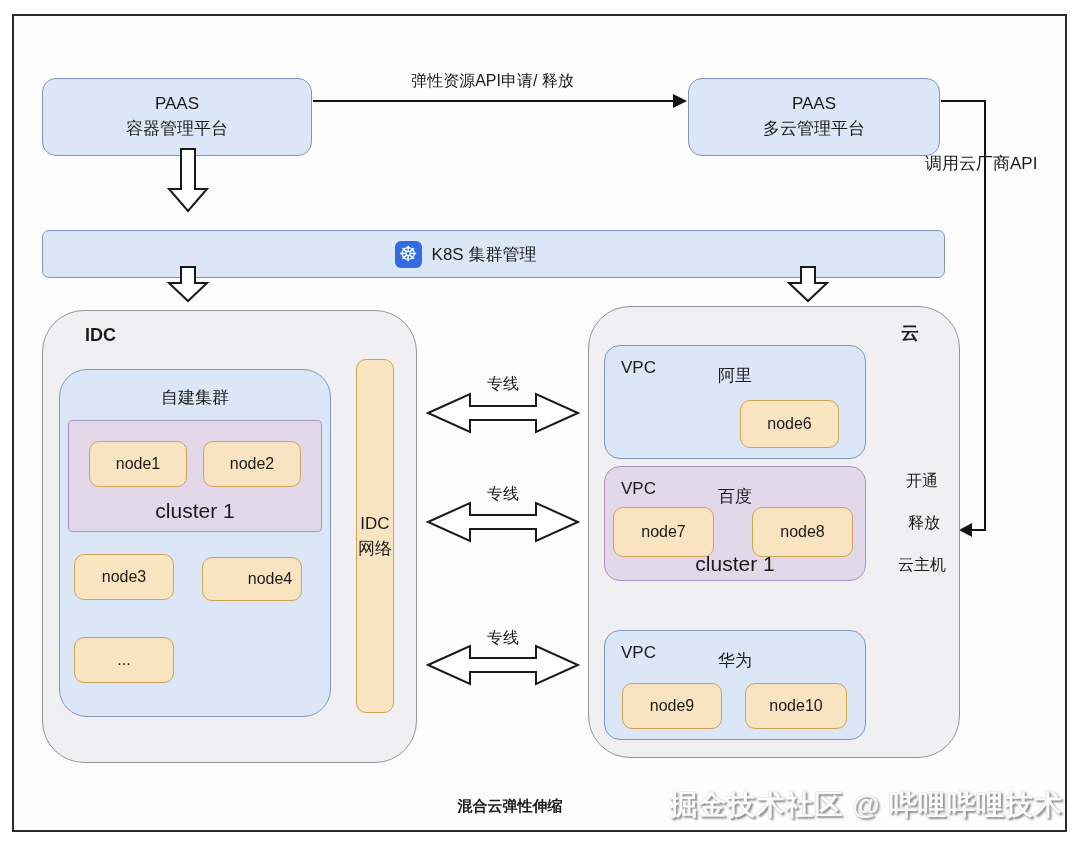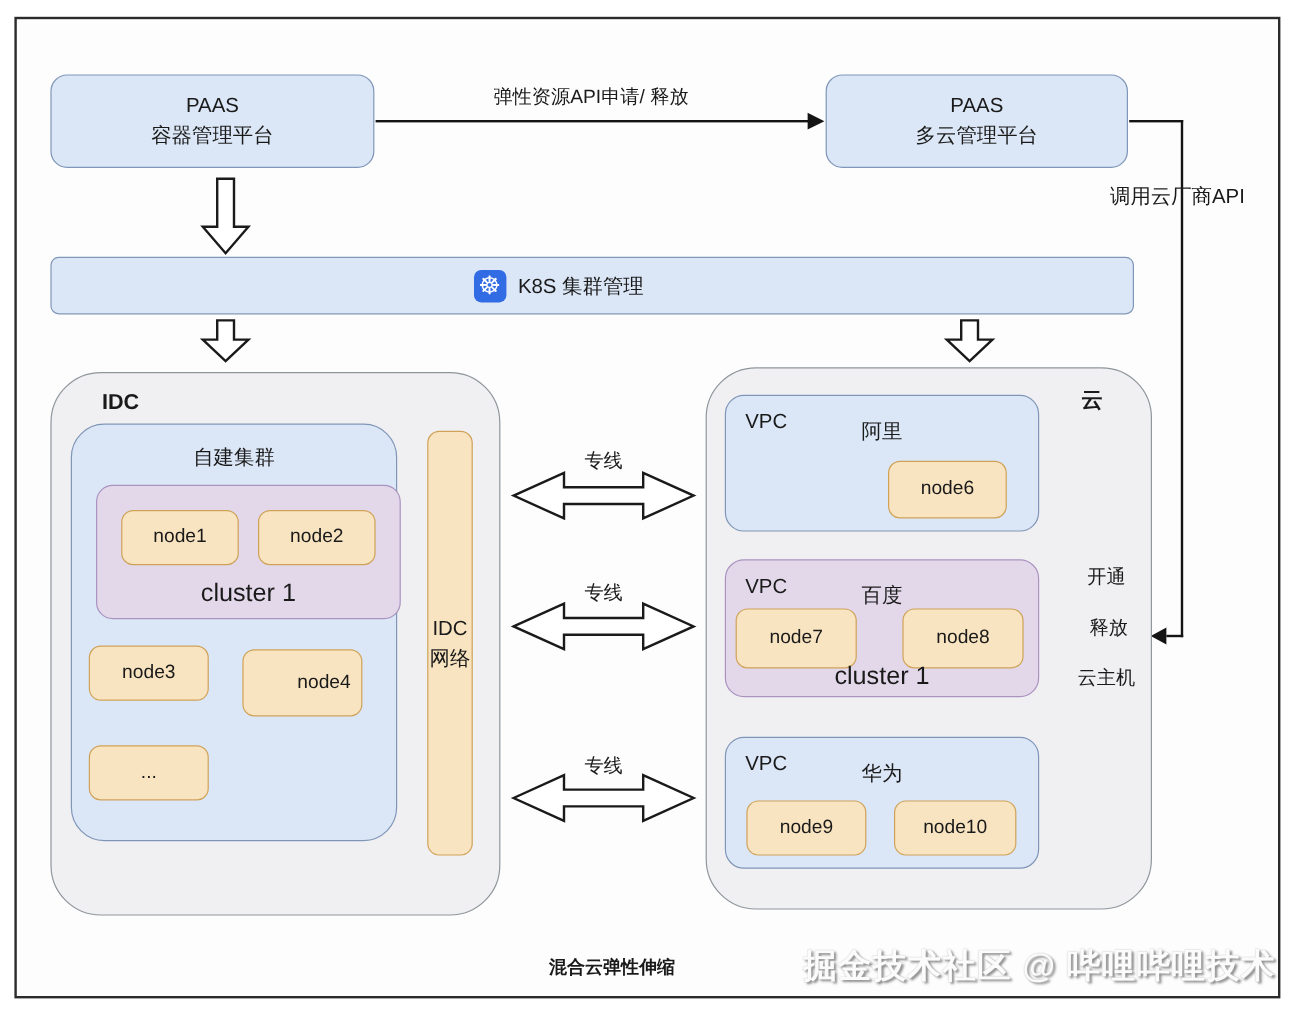--- a/index.html
+++ b/index.html
@@ -7,21 +7,21 @@
     --container-gray:#f0f0f2; --container-gray-border:#8f969c;
     --box-purple:#e2d8e9; --box-purple-border:#ab93c0;
     --node-orange:#f9e4c1; --node-orange-border:#cfa258;
     --k8s-blue:#326ce5; --line-dark:#141414;
   }
   *{margin:0;padding:0;box-sizing:border-box;}
   body{font-family:"Liberation Sans","DejaVu Sans",sans-serif;background:#fff;color:#1a1a1a;}
   #stage{position:relative;width:1080px;height:846px;background:#ffffff;overflow:hidden;}
   .frame{position:absolute;left:12px;top:14px;width:1055px;height:818px;border:2px solid #2b2b2b;background:#fdfdfd;}
   .abs{position:absolute;}
-  .box-blue{background:var(--box-blue);border:1.5px solid var(--box-blue-border);}
+  .box-blue{background:var(--box-blue);border:1.5px solid var(--box-blue-border);margin-top:16px;}
   .container-gray{background:var(--container-gray);border:1.5px solid var(--container-gray-border);}
   .box-purple{background:var(--box-purple);border:1.5px solid var(--box-purple-border);}
   .platform{border-radius:14px;display:flex;flex-direction:column;align-items:center;justify-content:center;font-size:17px;line-height:1.45;}
   .node{position:absolute;background:var(--node-orange);border:1.5px solid var(--node-orange-border);border-radius:10px;display:flex;align-items:center;justify-content:center;font-size:16px;}
   .line{position:absolute;background:var(--line-dark);}
   .arrow-right{position:absolute;width:0;height:0;border-left:14px solid var(--line-dark);border-top:7px solid transparent;border-bottom:7px solid transparent;}
   .arrow-left{position:absolute;width:0;height:0;border-right:13px solid var(--line-dark);border-top:7px solid transparent;border-bottom:7px solid transparent;}
   .lbl{position:absolute;font-size:16px;white-space:nowrap;}
   .lbl-c{text-align:center;}
   .k8s-bar{position:absolute;border-radius:7px;display:flex;align-items:center;justify-content:center;font-size:17px;}
@@ -68,28 +68,28 @@
       <span>K8S 集群管理</span>
     </span>
   </div>
 
   <div class="abs container-gray" style="left:42px;top:310px;width:375px;height:453px;border-radius:42px;">
     <div class="abs" style="left:42px;top:14px;font-weight:700;font-size:18px;">IDC</div>
 
     <div class="abs box-blue" style="left:16px;top:42px;width:272px;height:348px;border-radius:28px;">
       <div class="abs lbl-c" style="left:0;right:0;top:16px;font-size:17px;">自建集群</div>
 
-      <div class="abs box-purple" style="left:20px;top:50px;width:254px;height:112px;border-radius:14px;">
+      <div class="abs box-purple" style="left:8px;top:50px;width:254px;height:112px;border-radius:4px;">
         <div class="node" style="left:20px;top:20px;width:98px;height:46px;">node1</div>
         <div class="node" style="left:134px;top:20px;width:98px;height:46px;">node2</div>
         <div class="cluster-lbl">cluster 1</div>
       </div>
 
       <div class="node" style="left:14px;top:184px;width:100px;height:46px;">node3</div>
-      <div class="node" style="left:142px;top:187px;width:100px;height:56px;padding-left:36px;">node4</div>
+      <div class="node" style="left:142px;top:187px;width:100px;height:44px;padding-left:36px;">node4</div>
       <div class="node" style="left:14px;top:267px;width:100px;height:46px;">...</div>
     </div>
 
     <div class="abs" style="left:313px;top:48px;width:38px;height:354px;border-radius:10px;background:var(--node-orange);border:1.5px solid var(--node-orange-border);display:flex;flex-direction:column;align-items:center;justify-content:center;font-size:17px;line-height:1.5;">
       <div>IDC</div>
       <div>网络</div>
     </div>
   </div>
 
   <div class="abs container-gray" style="left:588px;top:306px;width:372px;height:452px;border-radius:42px;">

